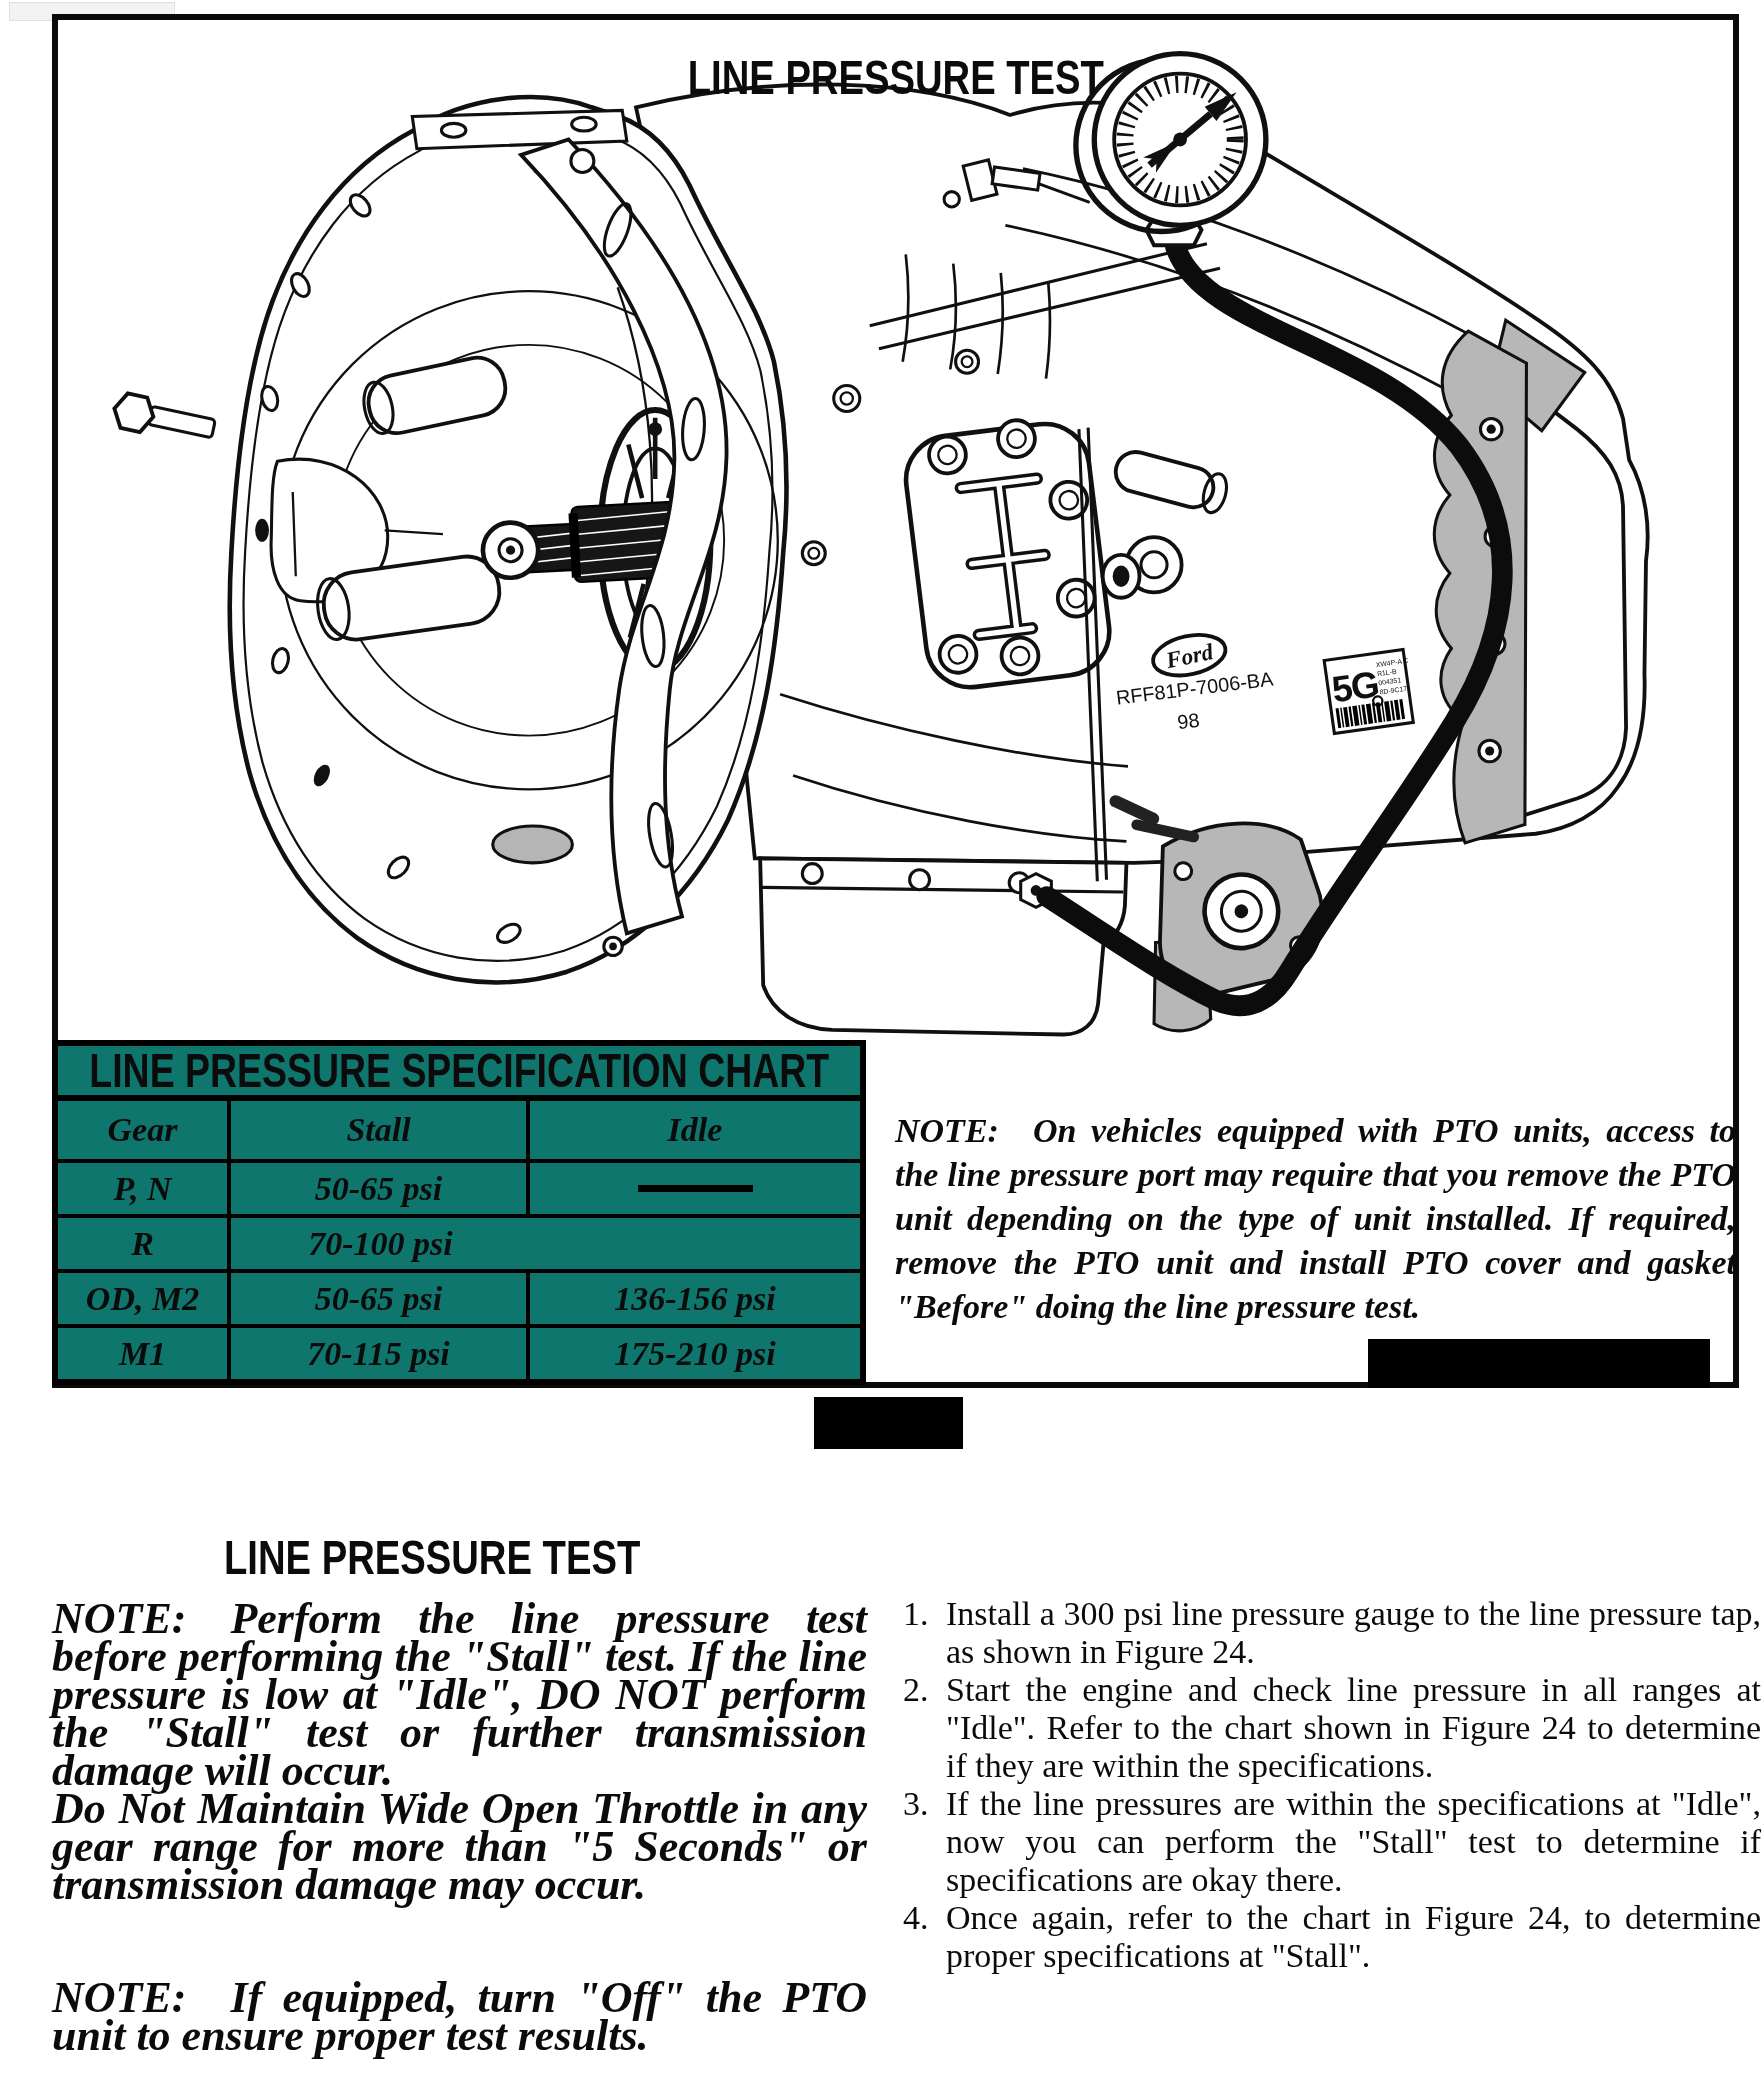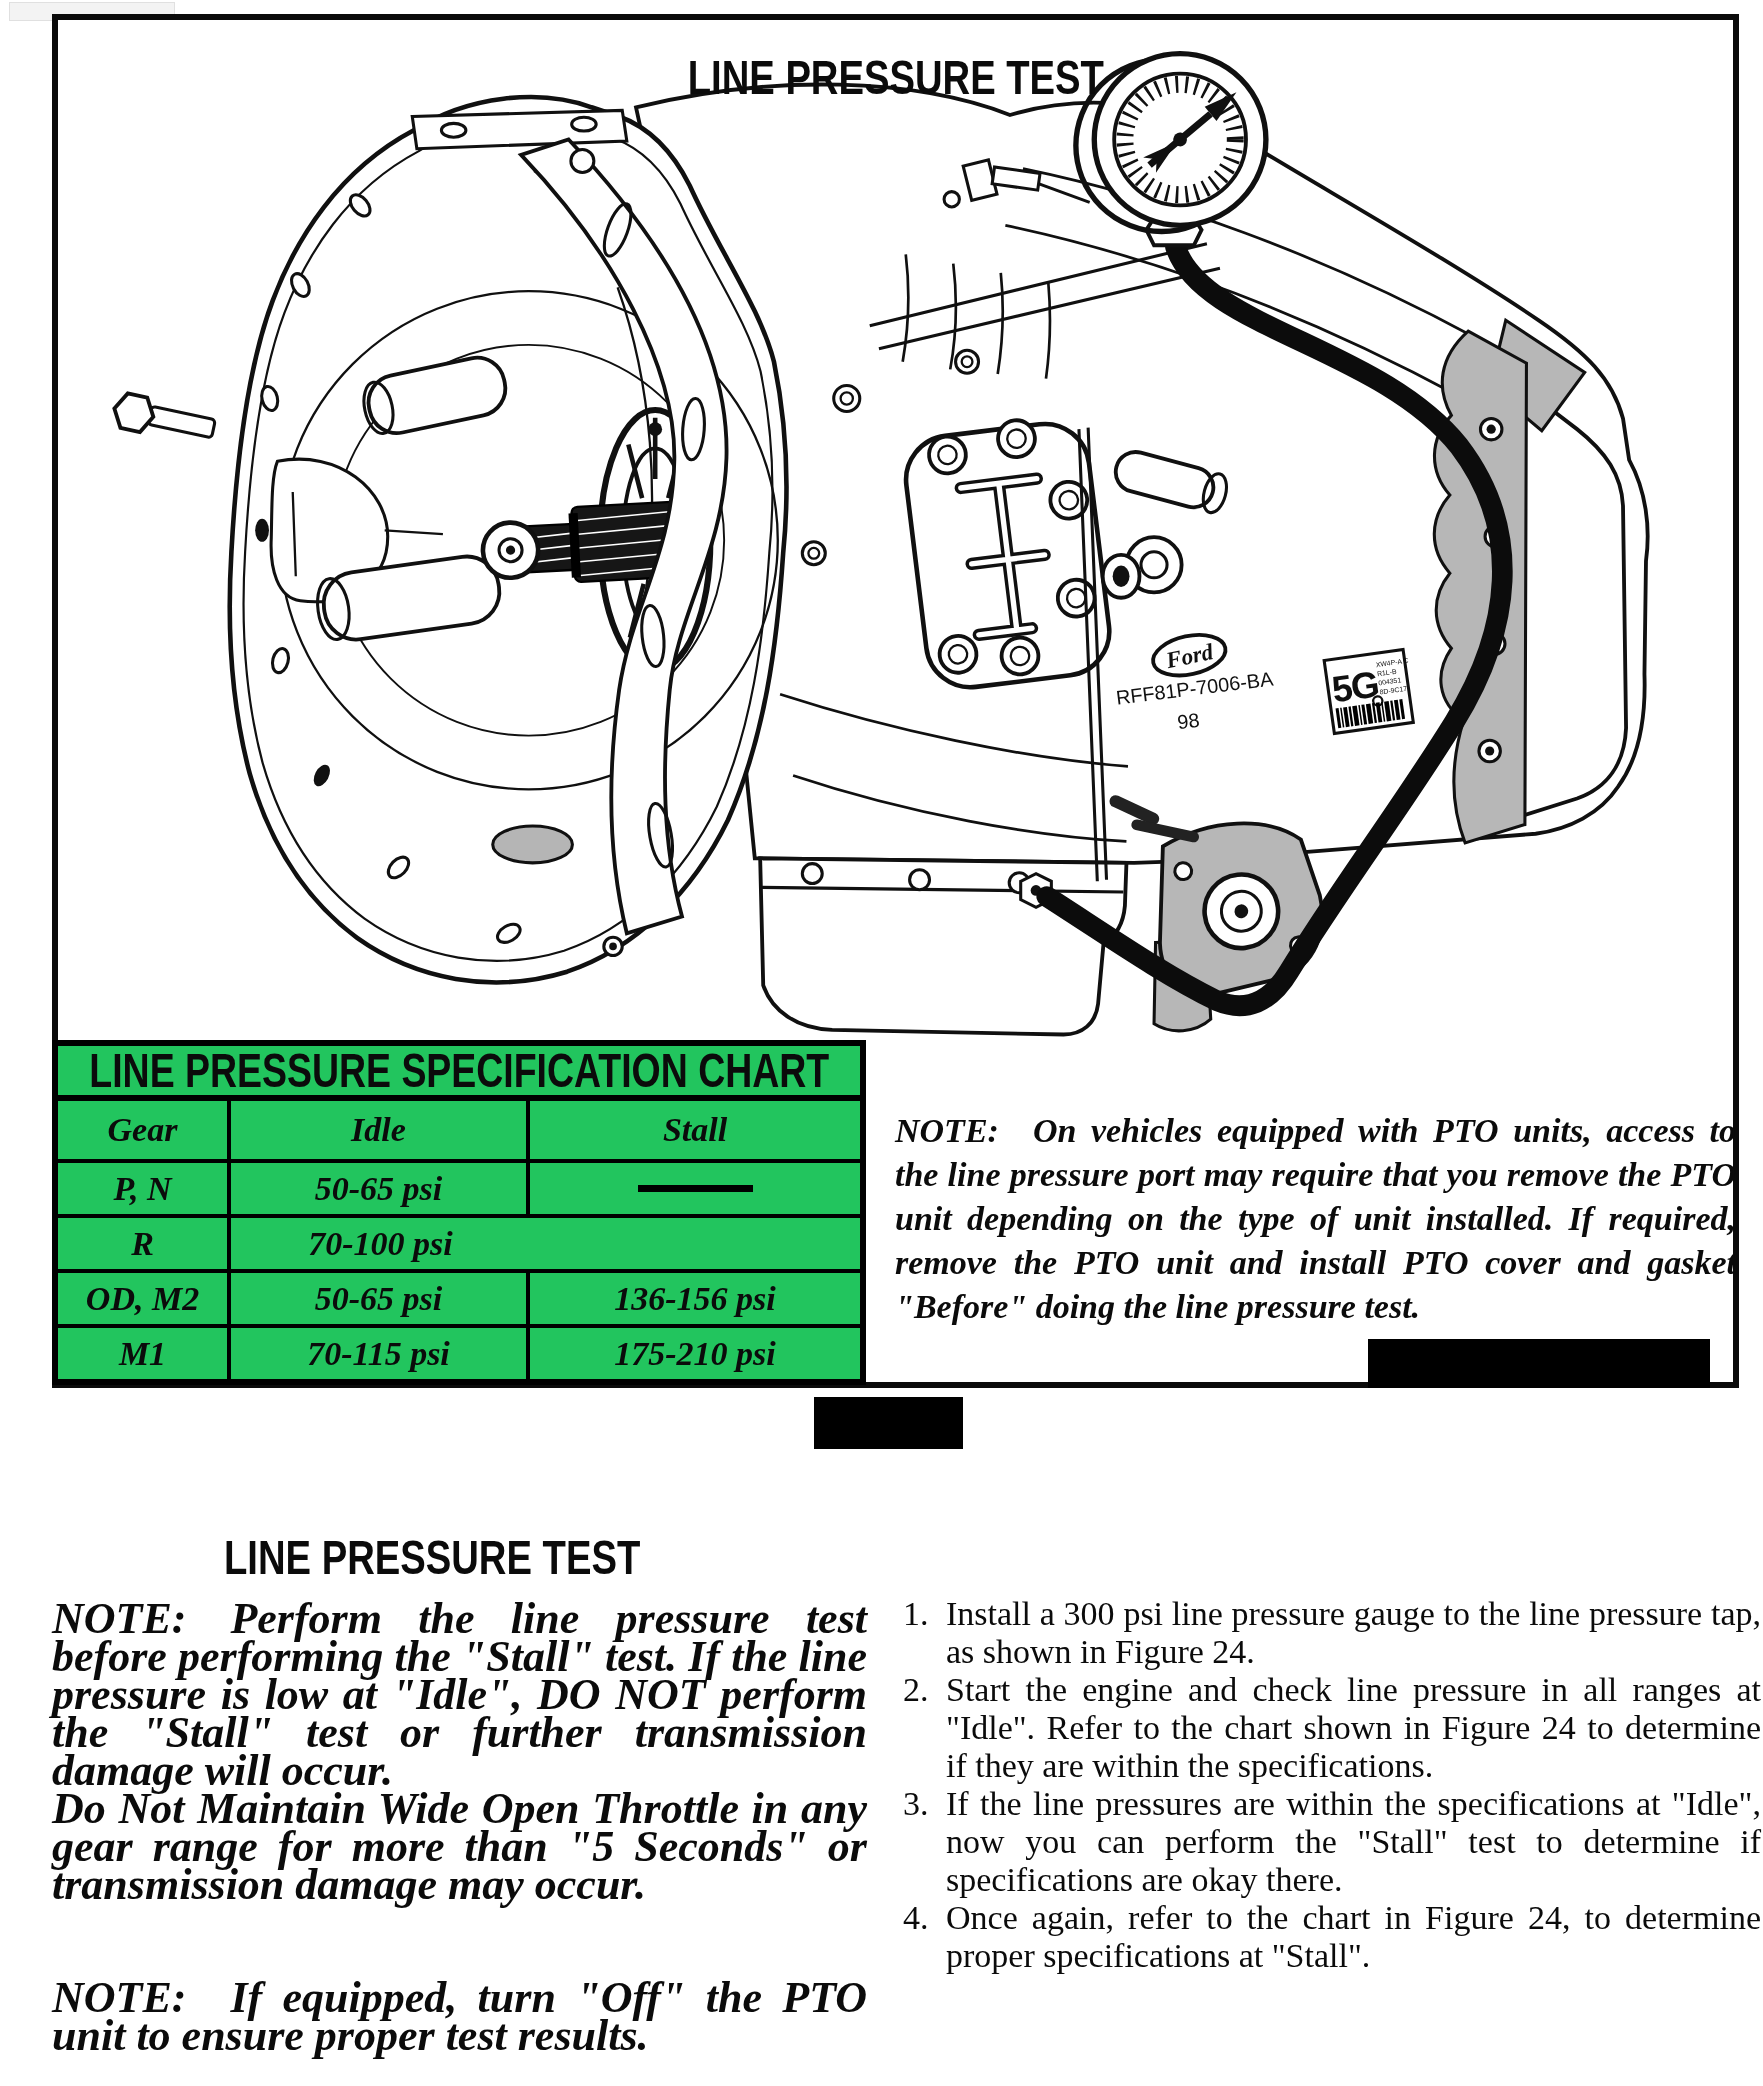--- a/index.html
+++ b/index.html
@@ -21,21 +21,21 @@
   .cond { display:inline-block; transform:scaleX(0.78); transform-origin:center; white-space:nowrap; }
   .cond-left { display:inline-block; transform:scaleX(0.78); transform-origin:left center; white-space:nowrap; }
 
   svg.illus { left:0; top:0; z-index:2; pointer-events:none; }
   svg .ln { fill:#ffffff; stroke:#101010; }
   svg .nf { fill:none; stroke:#101010; }
   svg text { fill:#101010; }
 
   
   .spec-table { left:52px; top:1040px; width:814px; border:6.1px solid #000;
-                box-sizing:border-box; background:#22c55e; z-index:3; }
+                box-sizing:border-box; background:#0f766e; z-index:3; }
   .spec-title { height:49px; border-bottom:6.1px solid #000; display:flex;
                 align-items:center; justify-content:center;
                 font-family:"Liberation Sans", sans-serif; font-weight:700; font-size:48px; }
   .spec-row { display:grid; grid-template-columns:173px 299px auto; border-bottom:4.6px solid #000; }
   .spec-row:last-child { border-bottom:none; }
   .spec-row .cell { border-right:4.6px solid #000; display:flex; align-items:center;
                     justify-content:center; font-weight:700; font-style:italic; font-size:34px; }
   .spec-row .cell:last-child { border-right:none; }
   .spec-row.head { height:58px; }
   .spec-row.data { height:51px; }
@@ -296,22 +296,22 @@
     </g>
   </g>
 </svg>
 
 <div class="abs spec-table">
   <div class="spec-title">
     <span class="cond">LINE PRESSURE SPECIFICATION CHART</span>
   </div>
   <div class="spec-row head">
       <div class="cell">Gear</div>
+      <div class="cell">Stall</div>
       <div class="cell">Idle</div>
-      <div class="cell">Stall</div>
     </div>
   <div id="spec-body">
       <div class="spec-row data">
         <div class="cell">P, N</div>
         <div class="cell">50-65 psi</div>
         <div class="cell">
           <div class="dash"></div>
         </div>
       </div>
       <div class="spec-row data">

